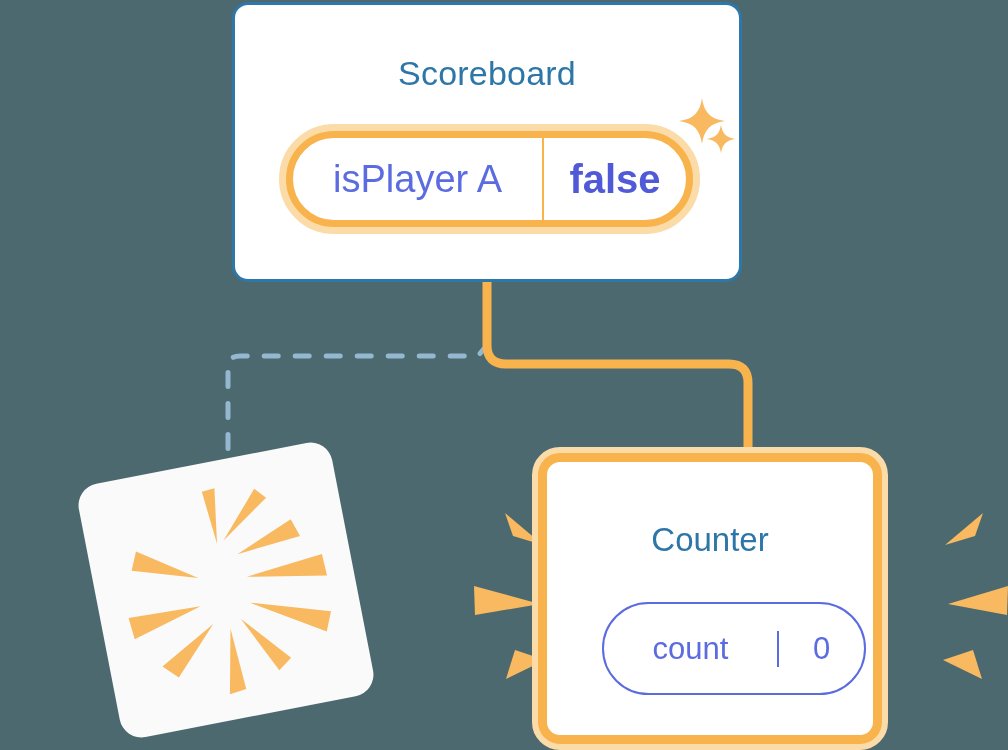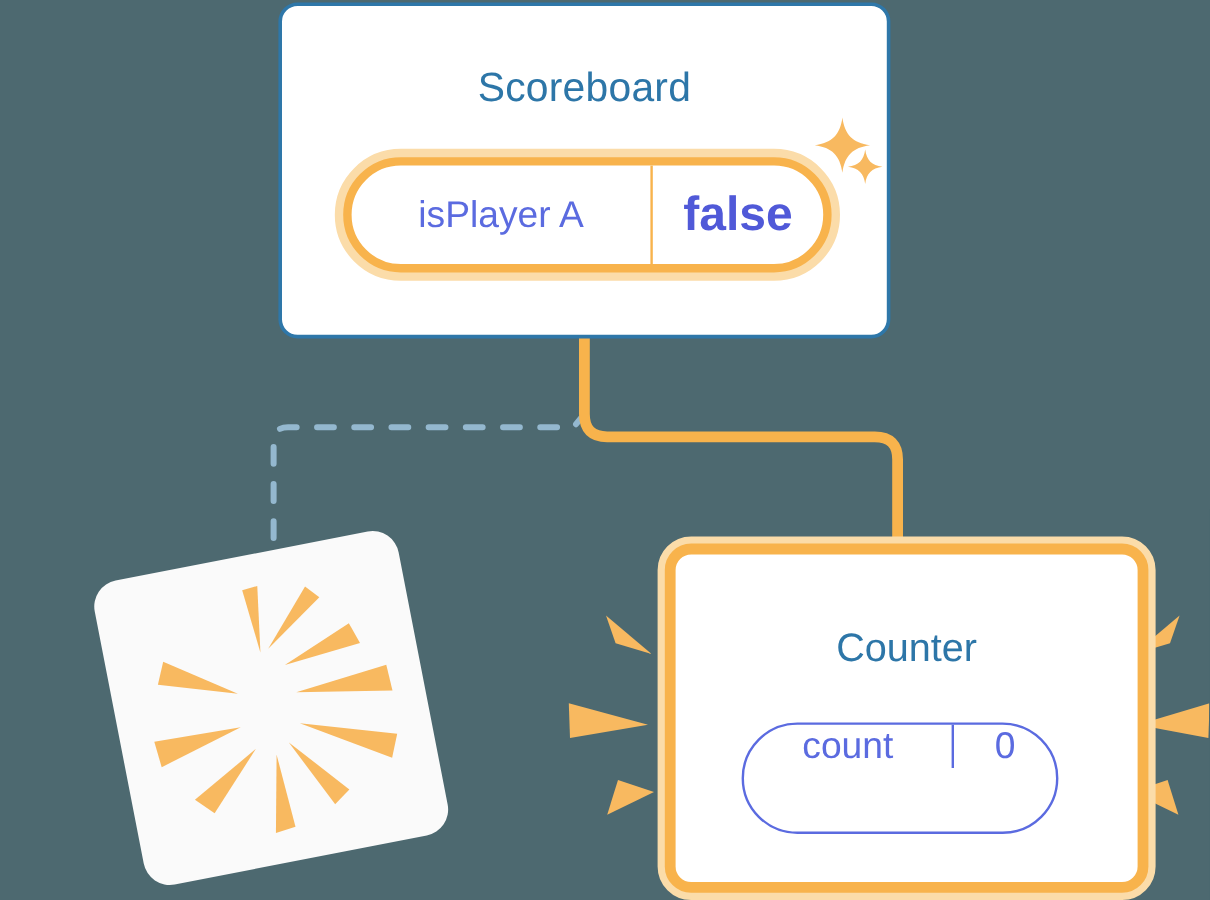--- a/index.html
+++ b/index.html
@@ -81,21 +81,21 @@
     background: #ffffff;
     display: flex;
     align-items: stretch;
   }
   .sb-pill-key {
     flex: 0 0 249px;
     display: flex;
     align-items: center;
     justify-content: center;
     color: #5b6be0;
-    font-size: 31px;
+    font-size: 38px;
     font-weight: 400;
     border-right: 2px solid #f8b34c;
   }
   .sb-pill-val {
     flex: 1 1 auto;
     display: flex;
     align-items: center;
     justify-content: center;
     color: #5059d8;
     font-size: 40px;
@@ -126,25 +126,26 @@
   .tilt-burst {
     position: absolute;
     left: 0; top: 0;
     width: 100%;
     height: 100%;
   }
 
   
   .ct-wrap {
     position: absolute;
-    left: 548px;
+    left: 532px;
     top: 447px;
-    width: 415px;
+    width: 336px;
     height: 303px;
     z-index: 3;
+    padding-left: 20px;
   }
   .ct-halo {
     position: absolute;
     left: 0; top: 0;
     width: 100%; height: 100%;
     box-sizing: border-box;
     border: 7px solid #fbdca9;
     border-radius: 28px;
   }
   .ct-card {
@@ -171,21 +172,21 @@
     position: absolute;
     left: 55px;
     top: 140px;
     width: 264px;
     height: 93px;
     box-sizing: border-box;
     border: 2px solid #5b6be0;
     border-radius: 48px;
     background: #ffffff;
     display: flex;
-    align-items: flex-start;
+    align-items: center;
   }
   .ct-pill-key {
     flex: 0 0 173px;
     display: flex;
     align-items: center;
     justify-content: center;
     color: #5b6be0;
     font-size: 31px;
     font-weight: 400;
     border-right: 2px solid #5b6be0;

